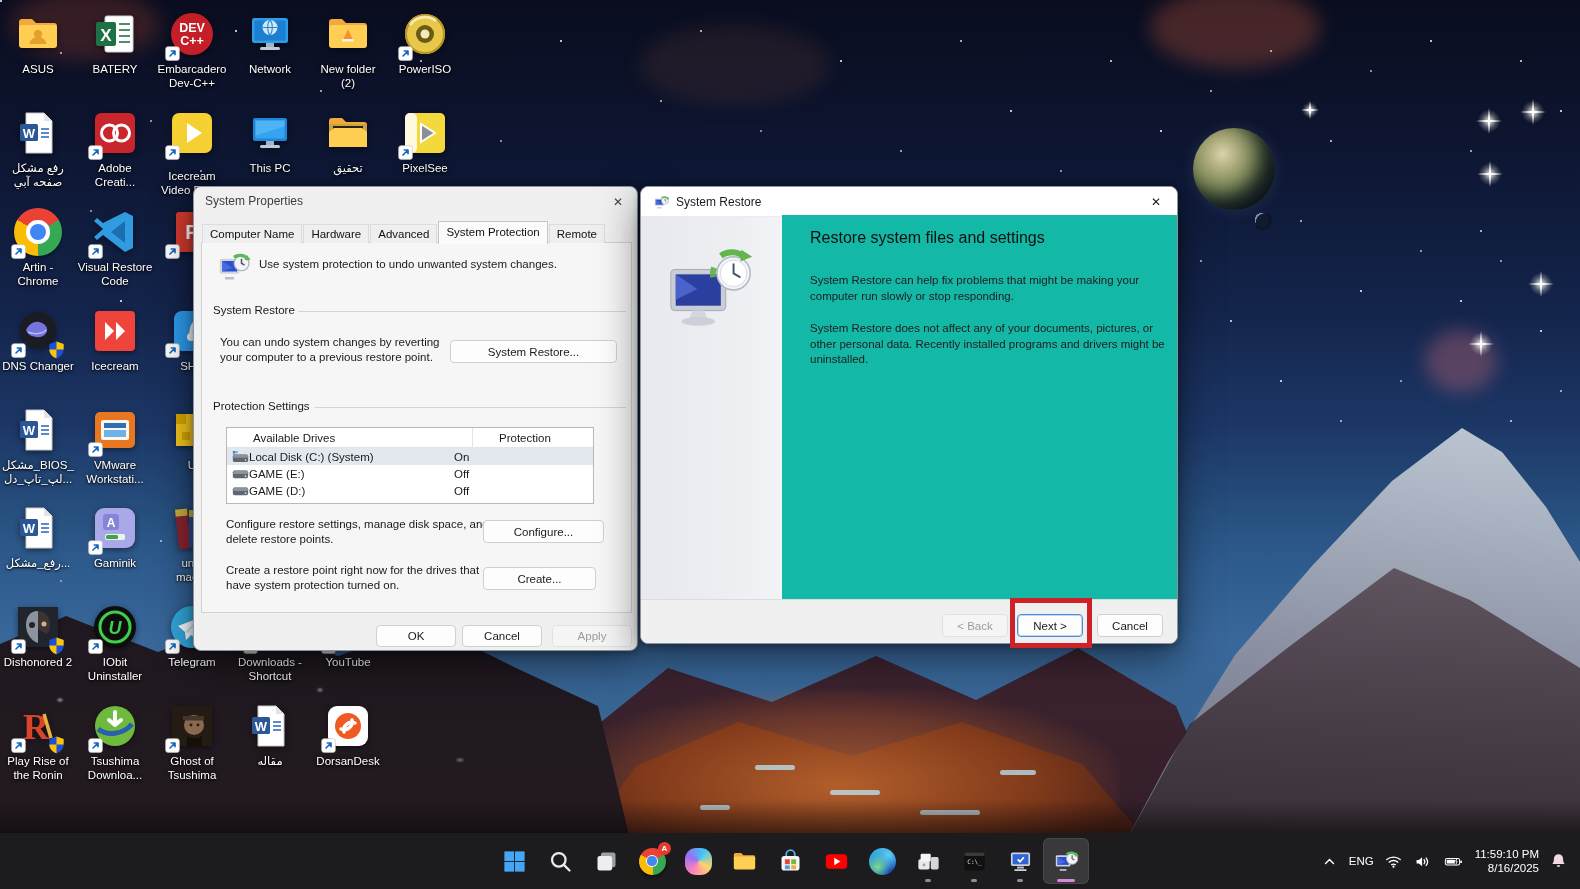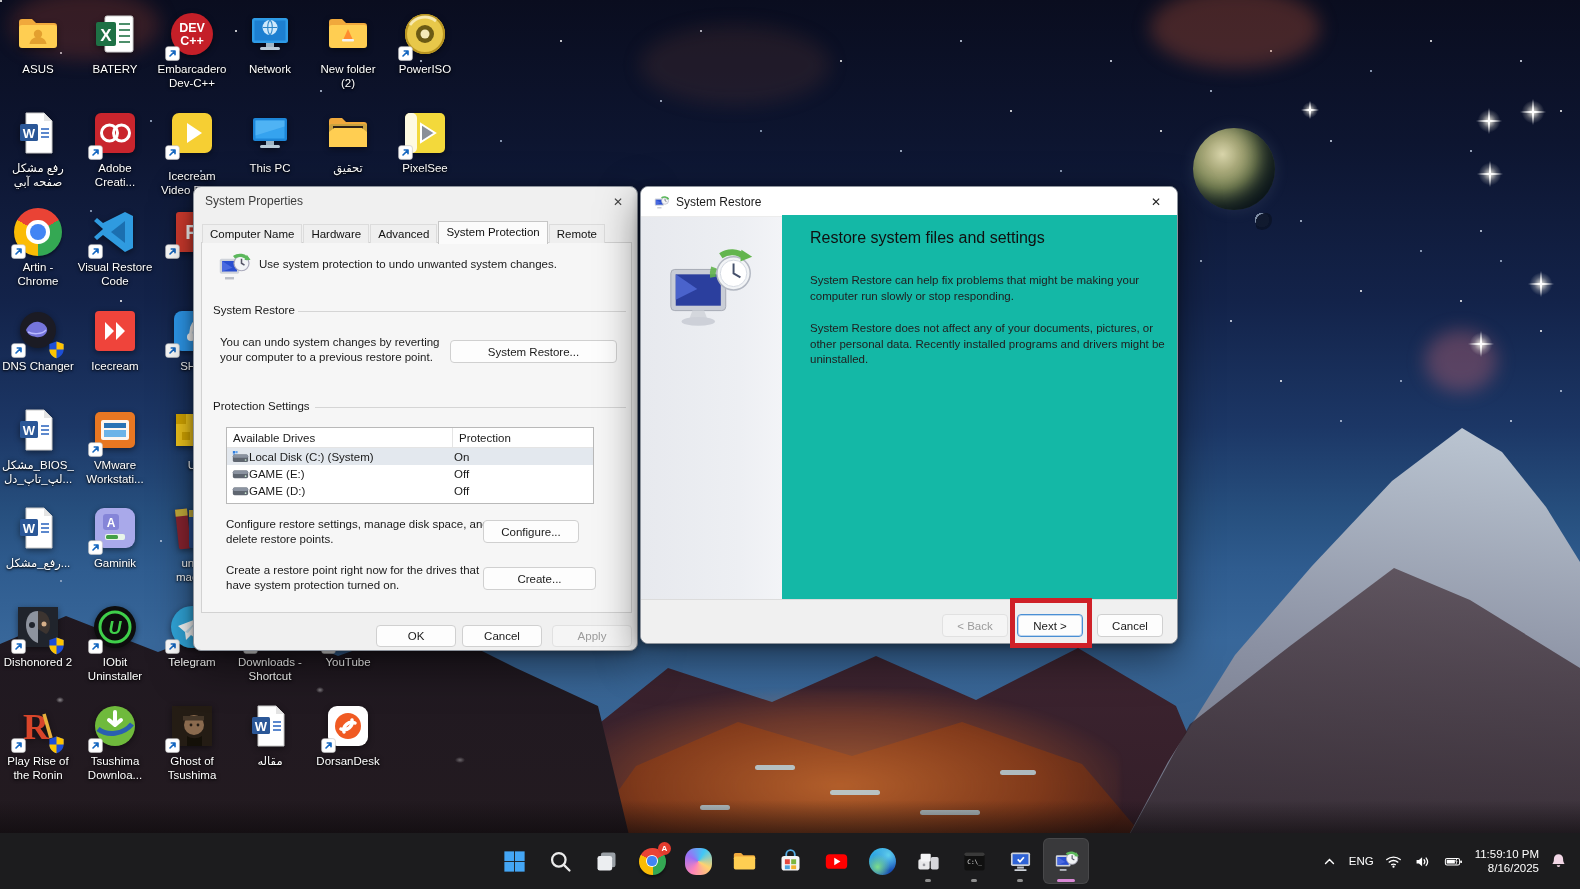--- a/index.html
+++ b/index.html
@@ -100,29 +100,29 @@
   .sp-page{position:absolute;left:7px;top:55px;width:431px;height:557px;height:371px;background:#f6f6f6;border:1px solid #d2d2d2;}
   .sp-hicon{position:absolute;left:12px;top:6px;width:40px;height:36px;}
   .sp-hicon svg{width:40px;height:36px;}
   .sp-desc{position:absolute;left:57px;top:15px;font-size:11.5px;color:#1a1a1a;}
   .grp-label{position:absolute;font-size:11.5px;color:#1a1a1a;background:transparent;}
   .grp-rule{position:absolute;height:1px;background:#d5d5d5;}
   .sp-body-text{position:absolute;font-size:11.5px;line-height:15px;color:#1a1a1a;}
   .sp-btn-restore{position:absolute;left:248px;top:97px;width:167px;height:23px;}
   .sp-table{position:absolute;left:24px;top:184px;width:368px;height:77px;background:#fff;border:1px solid #b9b9b9;font-size:11.5px;color:#1a1a1a;}
   .drv-head{display:flex;height:20px;align-items:center;border-bottom:1px solid #e4e4e4;}
-  .drv-head span{padding-left:6px;}
+  .drv-head span{padding-left:6px;margin-left:20px;}
   .drv-h1{width:226px;border-right:1px solid #e4e4e4;height:100%;display:flex;align-items:center;}
   .drv-row{display:flex;height:17px;align-items:center;}
   .drv-row.sel{background:#e3e8ee;}
   .drv-ic{width:22px;padding-left:5px;display:flex;align-items:center;}
   .drv-ic svg{width:17px;height:12px;}
   .drv-name{width:199px;}
   .drv-val{padding-left:6px;}
-  .sp-btn-cfg{position:absolute;left:281px;top:277px;width:96px;height:23px;}
+  .sp-btn-cfg{position:absolute;left:281px;top:277px;width:121px;height:23px;}
   .sp-btn-create{position:absolute;left:281px;top:324px;width:113px;height:23px;}
   .sp-foot-btn{position:absolute;top:438px;width:80px;height:22px;}
 
   
   #wizard{left:640px;top:186px;width:538px;height:458px;background:#fff;z-index:60;}
   .wz-titlebar{position:absolute;left:0;top:0;right:0;height:30px;background:#fff;border-bottom:1px solid #ececec;border-radius:8px 8px 0 0;}
   .wz-ticon{position:absolute;left:12px;top:7px;width:17px;height:17px;}
   .wz-ticon svg{width:17px;height:17px;}
   .wz-title{position:absolute;left:35px;top:8px;font-size:12px;color:#1a1a1a;}
   .wz-close{right:12px;top:6px;color:#222;}

